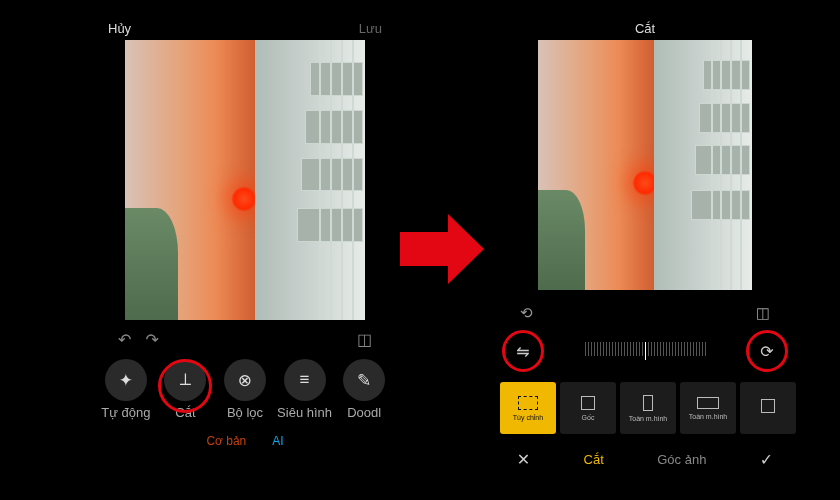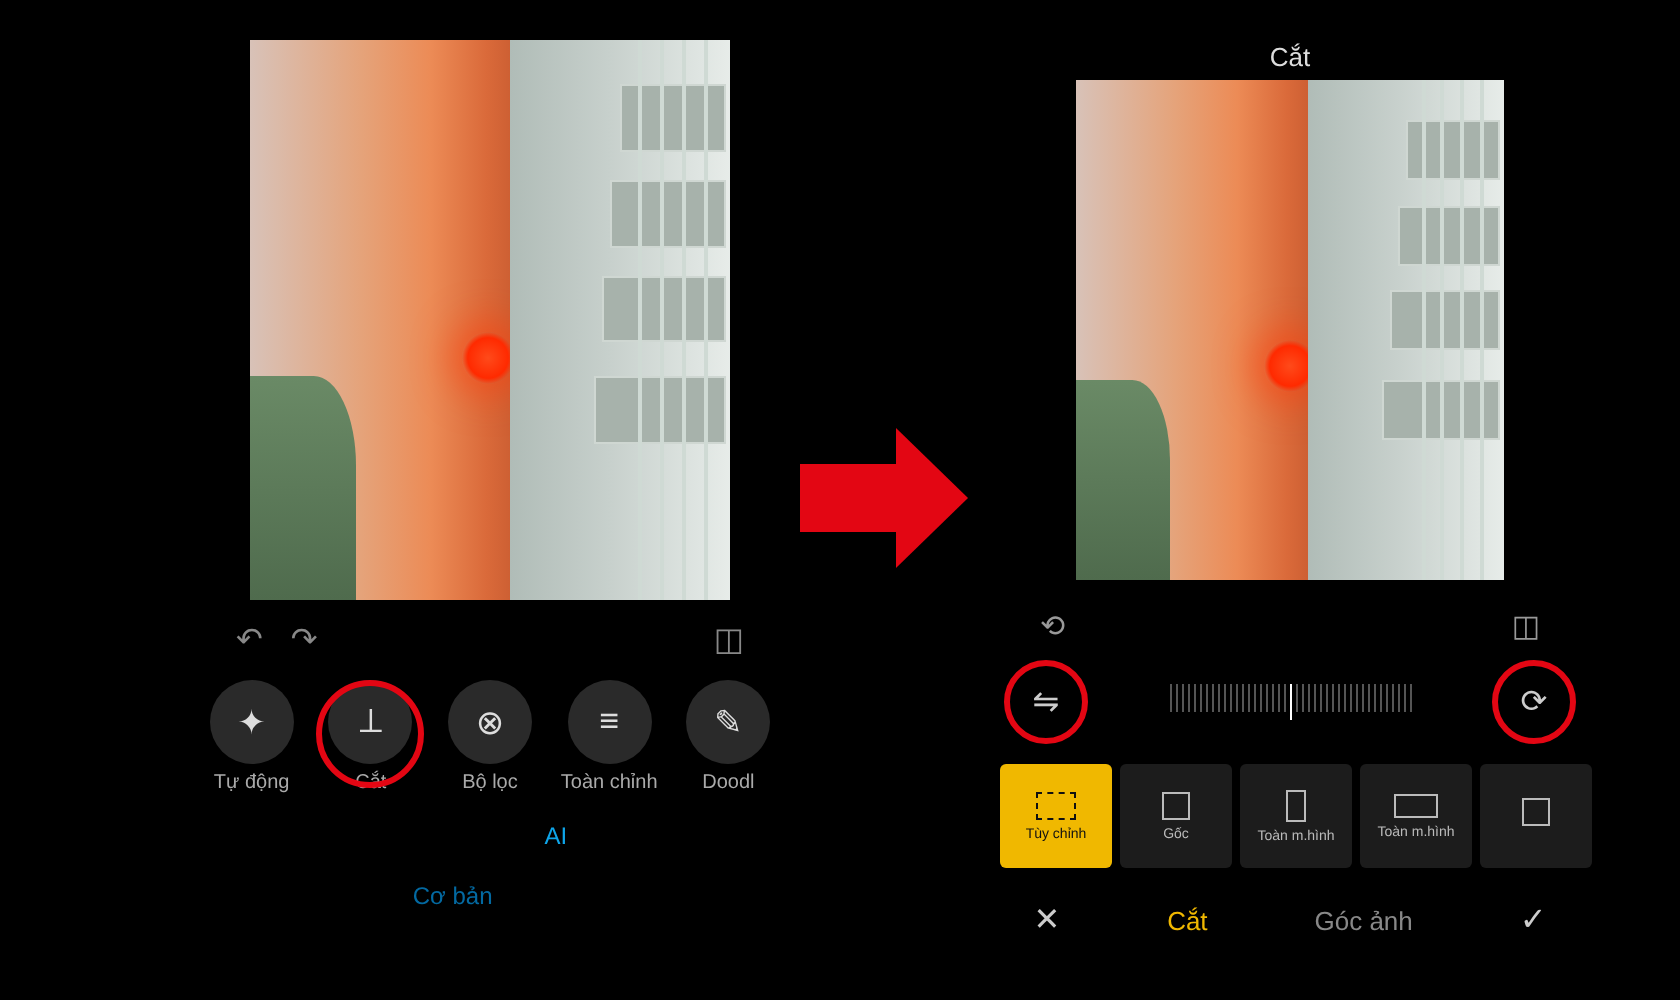--- a/index.html
+++ b/index.html
@@ -91,32 +91,32 @@
   }
   .tool-btn {
     display:flex; flex-direction:column; align-items:center;
     width:54px;
   }
   .tool-circle {
     width:42px; height:42px; border-radius:50%;
     background:#2a2a2a; display:flex; align-items:center; justify-content:center;
     color:#ddd; font-size:17px;
   }
-  .tool-label { color:#aaa; font-size:10px; margin-top:4px; white-space:nowrap; }
+  .tool-label { color:#aaa; font-size:13px; margin-top:4px; white-space:nowrap; }
   .red-ring { position:absolute; width:54px; height:54px; border:3px solid #e30613; border-radius:50%; pointer-events:none;}
   .tool-btn { position:relative;}
   .ring-on .red-ring { display:block;}
   .red-ring{display:none;}
 
   .bottom-tabs {
     display:flex; justify-content:center; gap:26px;
     padding-top:14px; font-size:12px;
   }
   .bottom-tabs .tab{ color:#0ea5e9;}
-  .bottom-tabs .tab.active{ color:#0369a1;margin-top:30px;}
+  .bottom-tabs .tab.active{ color:#c2410c;}
 
   
   .rotate-row{
     display:flex; justify-content:space-between; align-items:center;
     padding: 14px 30px 0 30px; color:#999; font-size:15px;
   }
   .slider-row{
     position:relative;
     display:flex; align-items:center; justify-content:space-between;
     padding: 12px 16px 0 16px;
@@ -163,20 +163,24 @@
     width:0;height:0;
     border-top:35px solid transparent;
     border-bottom:35px solid transparent;
     border-left:36px solid #e30613;
   }
 </style>
 </head>
 <body>
 
 <div class="screen left">
+  <div class="header">
+    <span class="hdr-cancel">Hủy</span>
+    <span class="hdr-save">Lưu</span>
+  </div>
 
   <div class="preview left-p">
     <div class="photo-art">
       <div class="sky"></div>
       <div class="sun"></div>
       <div class="building">
         <div class="balcony b1"></div>
           <div class="balcony b2"></div>
           <div class="balcony b3"></div>
           <div class="balcony b4"></div>
@@ -206,21 +210,21 @@
         <div class="tool-circle">⟂</div>
         <div class="tool-label">Cắt</div>
         <div class="red-ring"></div>
       </div>
       <div class="tool-btn">
         <div class="tool-circle">⊗</div>
         <div class="tool-label">Bộ lọc</div>
       </div>
       <div class="tool-btn">
         <div class="tool-circle">≡</div>
-        <div class="tool-label">Toàn chỉnh</div>
+        <div class="tool-label">Siêu hình</div>
       </div>
       <div class="tool-btn">
         <div class="tool-circle">✎</div>
         <div class="tool-label">Doodl</div>
       </div>
     </div>
 
   <div class="bottom-tabs">
     <span class="tab active">Cơ bản</span>
     <span class="tab">AI</span>

